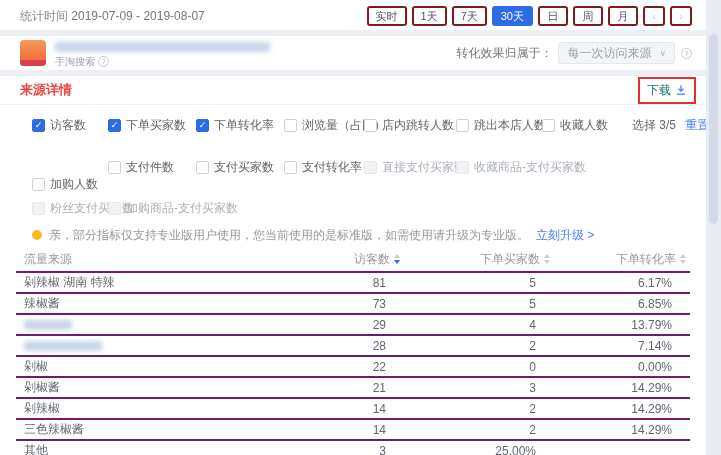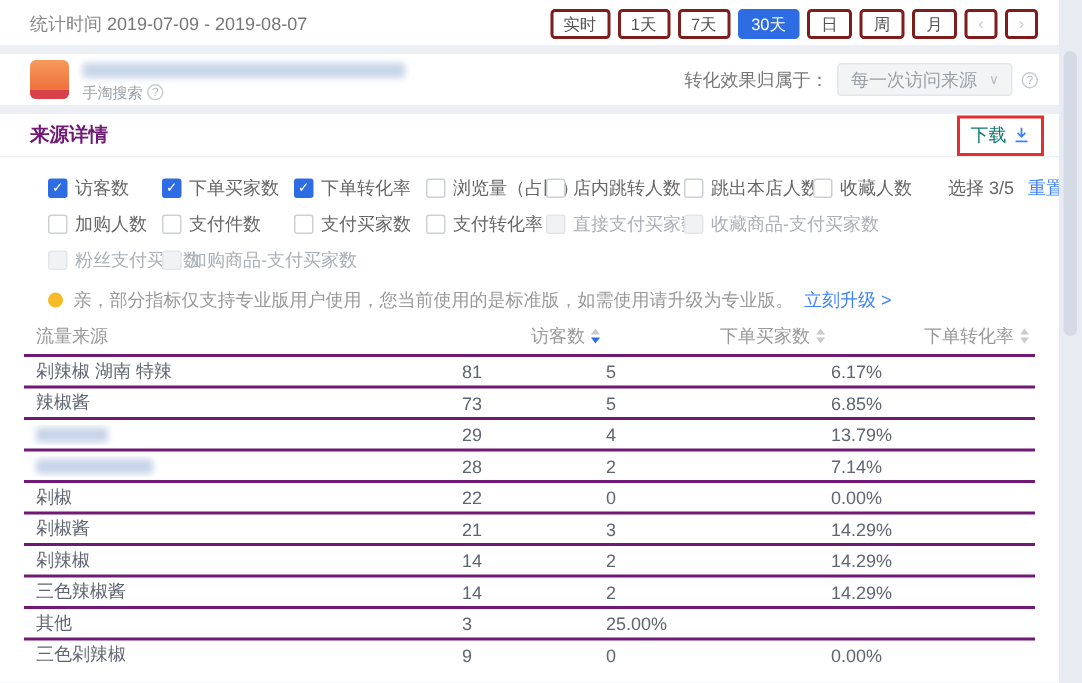--- a/index.html
+++ b/index.html
@@ -55,21 +55,21 @@
     height: 22px; padding: 0 8px; display: flex; align-items: center; gap: 8px; cursor: pointer;
   }
   .attr-select .arrow { font-size: 9px; color: #b4bac4; }
 
   
   .panel { margin-top: 6px; background: #fff; min-height: 420px; position: relative; }
   .panel-header {
     height: 29px; display: flex; align-items: center; justify-content: space-between;
     padding: 0 10px 0 20px; border-bottom: 1px solid #f0f1f3;
   }
-  .panel-title { color: #701a75; font-size: 13px; font-weight: bold; }
+  .panel-title { color: #ef4444; font-size: 13px; font-weight: bold; }
   .download-box {
     border: 2px solid #e62e2e; padding: 3px 7px; display: flex; align-items: center;
   }
   .download-link {
     color: #0f766e; display: flex; align-items: center; gap: 4px; cursor: pointer; font-size: 12px;
   }
 
   
   .metrics {
     display: grid; grid-template-columns: 76px 88px 88px 80px 92px 86px 90px 1fr;
@@ -91,21 +91,21 @@
   .notice { display: flex; align-items: center; gap: 7px; padding: 0 16px 0 32px; height: 16px; color: #999; }
   .dot { width: 10px; height: 10px; border-radius: 50%; background: #f7bb2a; flex: 0 0 auto; }
   .upgrade-link { color: #3d7fff; cursor: pointer; }
 
   
   .table { margin: 4px 16px 0 16px; }
   .thead, .trow { display: grid; grid-template-columns: 292px 96px 150px 1fr; align-items: center; }
   .thead { height: 24px; color: #999; }
   .trow { height: 21px; border-top: 2px solid #701a75; color: #5f6672; }
   .c-name { padding-left: 8px; white-space: nowrap; overflow: hidden; }
-  .c-num { text-align: left; padding-right: 18px; }
+  .c-num { text-align: right; padding-right: 18px; }
   .h-cell { display: flex; align-items: center; }
   .h-num { justify-content: flex-end; padding-right: 4px; cursor: pointer; }
   .caret { display: inline-flex; flex-direction: column; gap: 2px; margin-left: 4px; }
   .caret .up { width:0; height:0; border-left:3.5px solid transparent; border-right:3.5px solid transparent; border-bottom:4px solid #ccc; }
   .caret .dn { width:0; height:0; border-left:3.5px solid transparent; border-right:3.5px solid transparent; border-top:4px solid #ccc; }
   .caret.desc .dn { border-top-color: #2e6ce3; }
   .redacted { display: inline-block; height: 10px; vertical-align: middle; }
 
   
   .scroll-strip { position: fixed; top: 0; right: 0; width: 15px; height: 455px; background: #e8ebf1; }
@@ -194,21 +194,21 @@
           <span>店内跳转人数</span>
         </div>
         <div class="metric" style="grid-area: 1 / 6;">
           <span class="cbx unchecked">✓</span>
           <span>跳出本店人数</span>
         </div>
         <div class="metric" style="grid-area: 1 / 7;">
           <span class="cbx unchecked">✓</span>
           <span>收藏人数</span>
         </div>
-        <div class="metric" style="grid-area: 2 / 1;">
+        <div class="metric" style="grid-area: 2 / 1; margin-top: 35px;">
           <span class="cbx unchecked">✓</span>
           <span>加购人数</span>
         </div>
         <div class="metric" style="grid-area: 2 / 2;">
           <span class="cbx unchecked">✓</span>
           <span>支付件数</span>
         </div>
         <div class="metric" style="grid-area: 2 / 3;">
           <span class="cbx unchecked">✓</span>
           <span>支付买家数</span>

